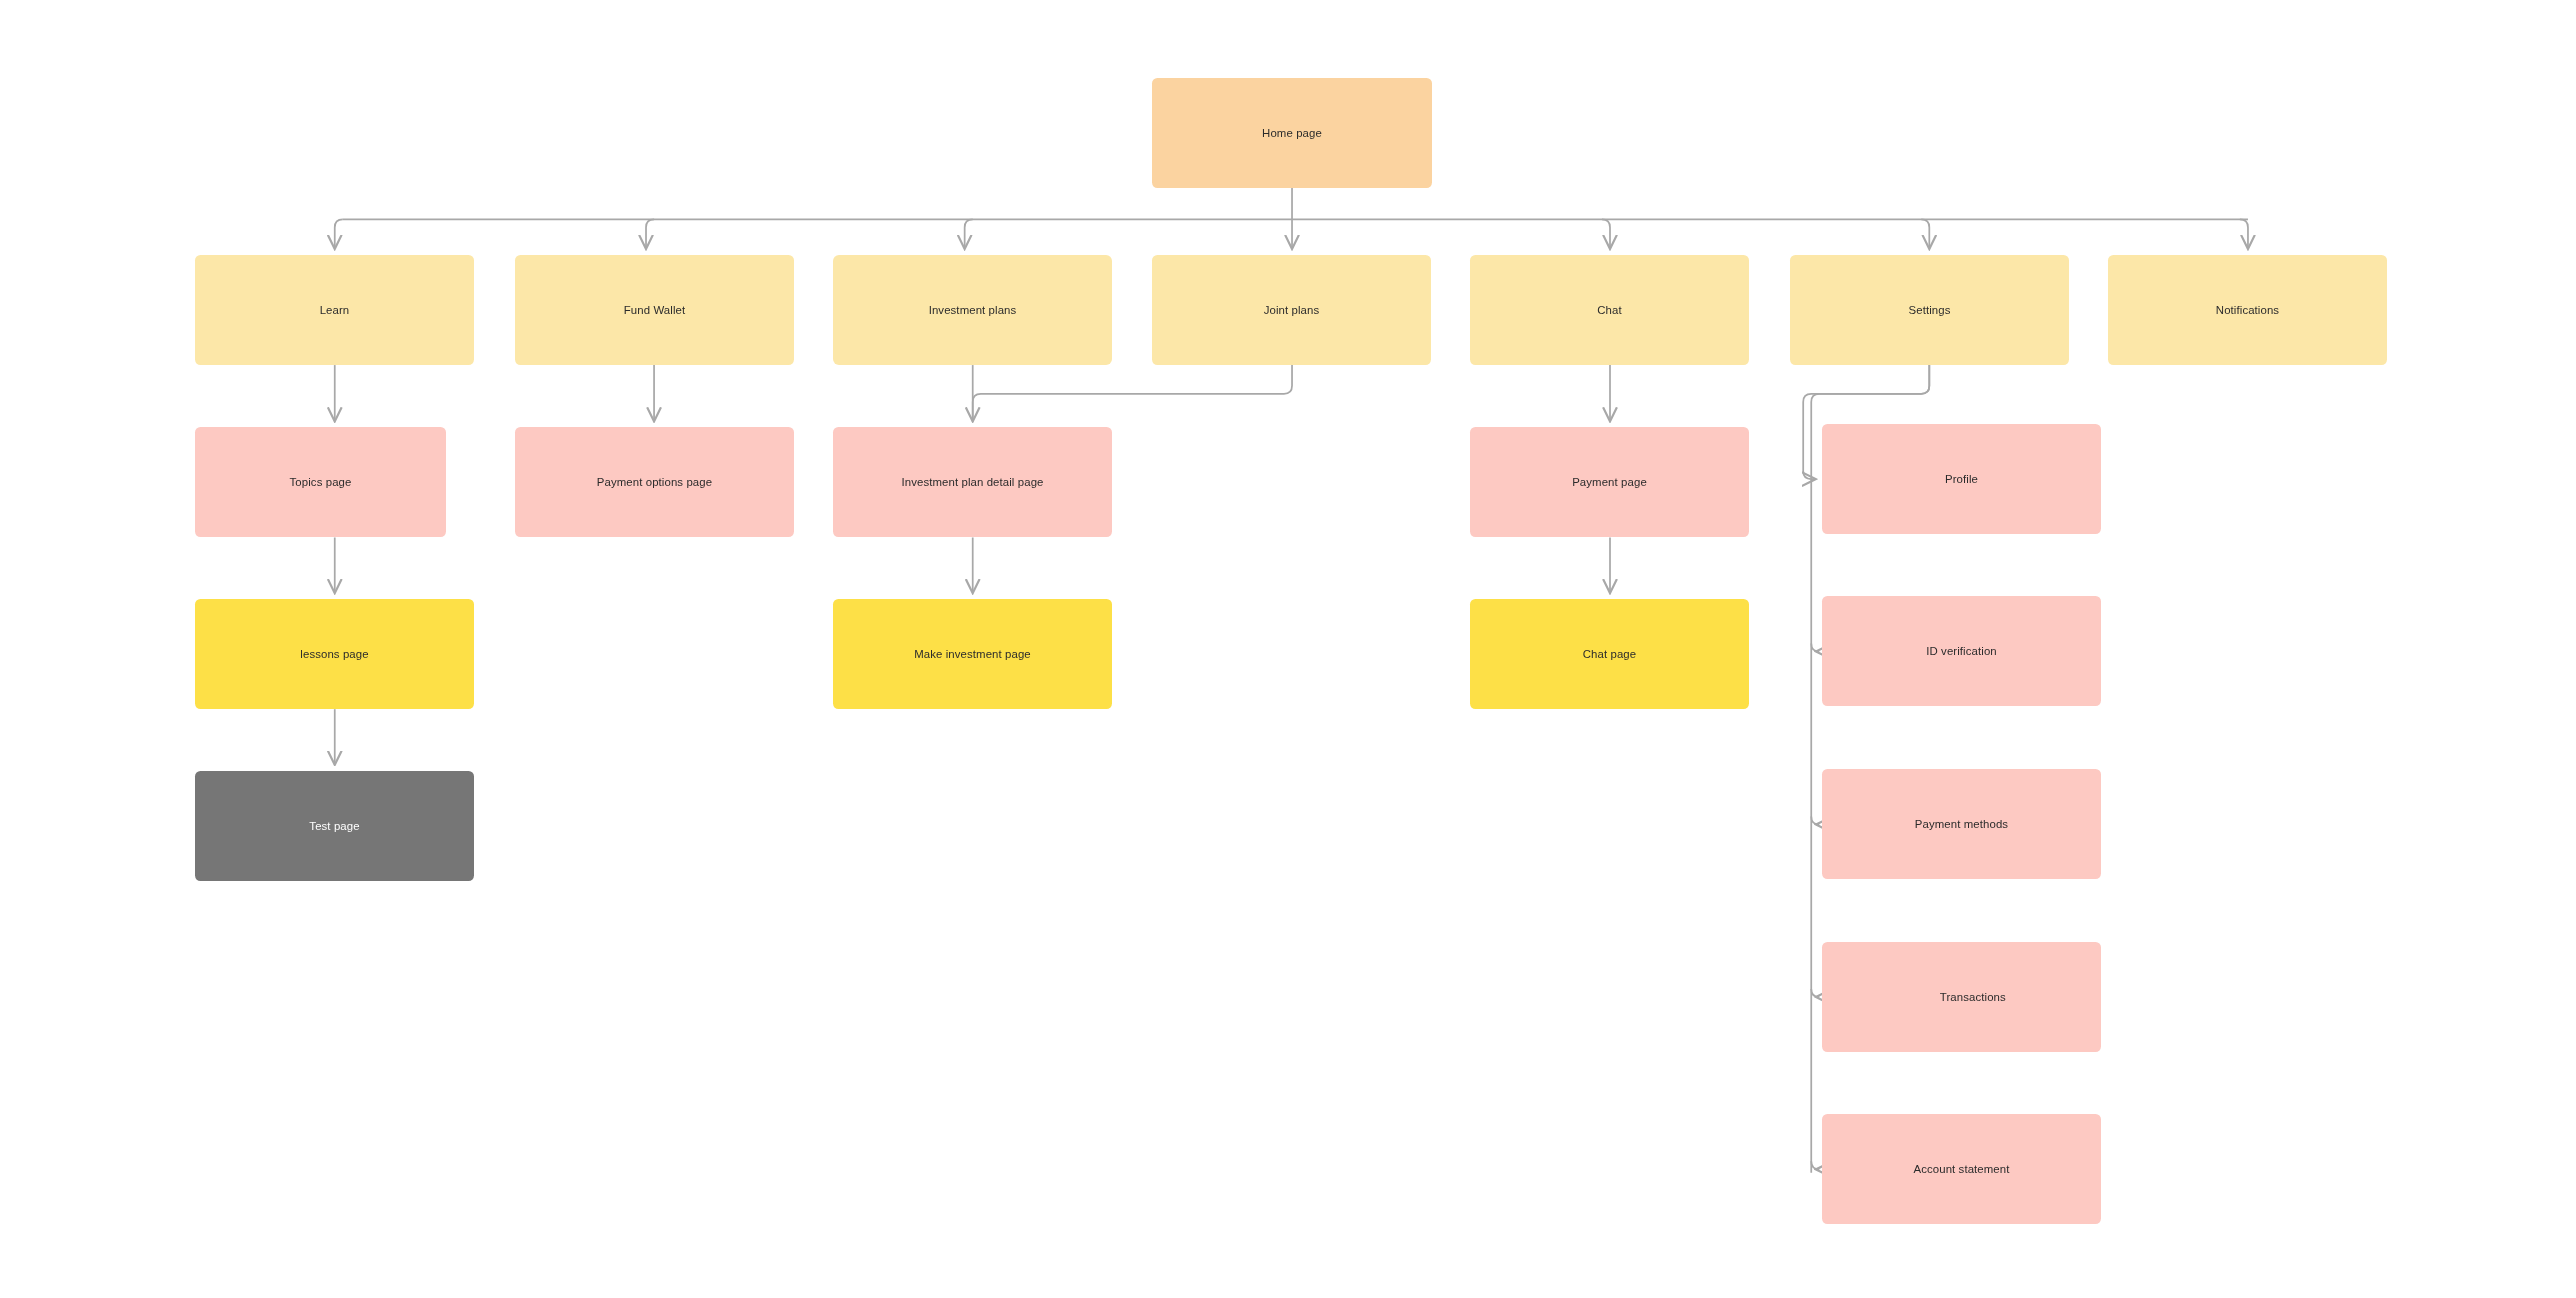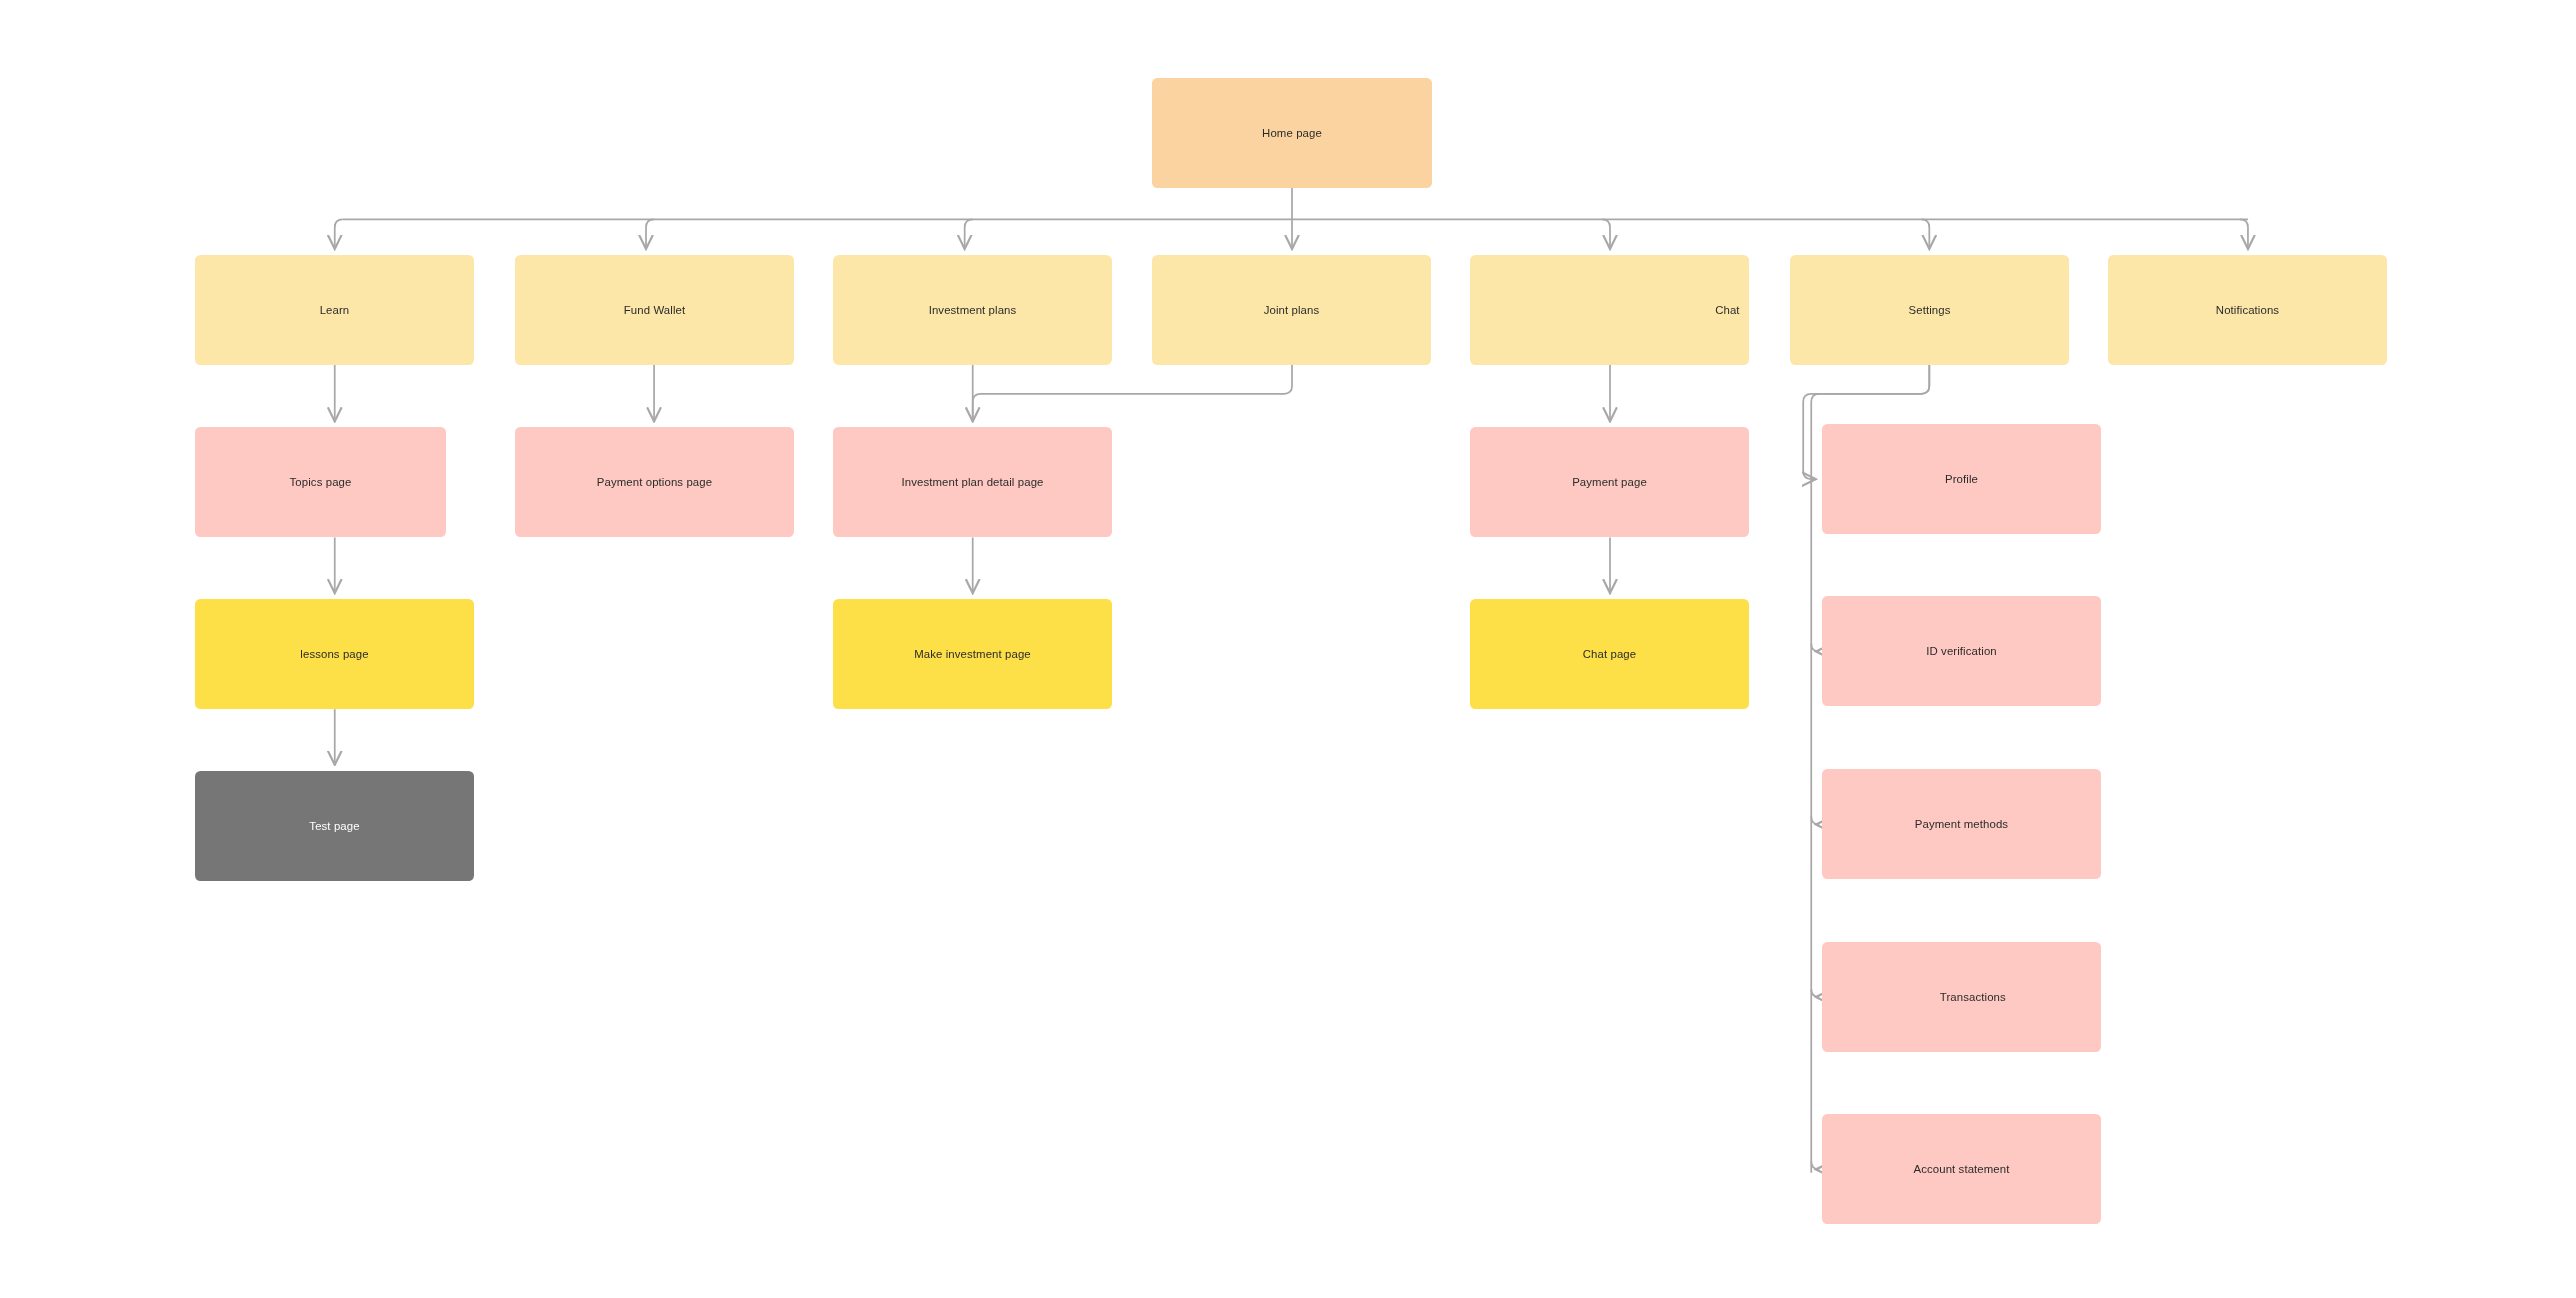--- a/index.html
+++ b/index.html
@@ -104,21 +104,21 @@
       </div>
       <div class="node node-lvl1" style="left: 515px; top: 255px; width: 279px; height: 110px;">
         <span>Fund Wallet</span>
       </div>
       <div class="node node-lvl1" style="left: 833px; top: 255px; width: 279px; height: 110px; border-radius: 6px;">
         <span>Investment plans</span>
       </div>
       <div class="node node-lvl1" style="left: 1152px; top: 255px; width: 279px; height: 110px;">
         <span>Joint plans</span>
       </div>
-      <div class="node node-lvl1" style="left: 1470px; top: 255px; width: 279px; height: 110px; justify-content: flex-end;">
+      <div class="node node-lvl1" style="left: 1470px; top: 255px; width: 279px; height: 110px;">
         <span>Chat</span>
       </div>
       <div class="node node-lvl1" style="left: 1790px; top: 255px; width: 279px; height: 110px;">
         <span>Settings</span>
       </div>
       <div class="node node-lvl1" style="left: 2108px; top: 255px; width: 279px; height: 110px;">
         <span>Notifications</span>
       </div>
       <div class="node node-lvl2" style="left: 195px; top: 427px; width: 251px; height: 110px;">
         <span>Topics page</span>

